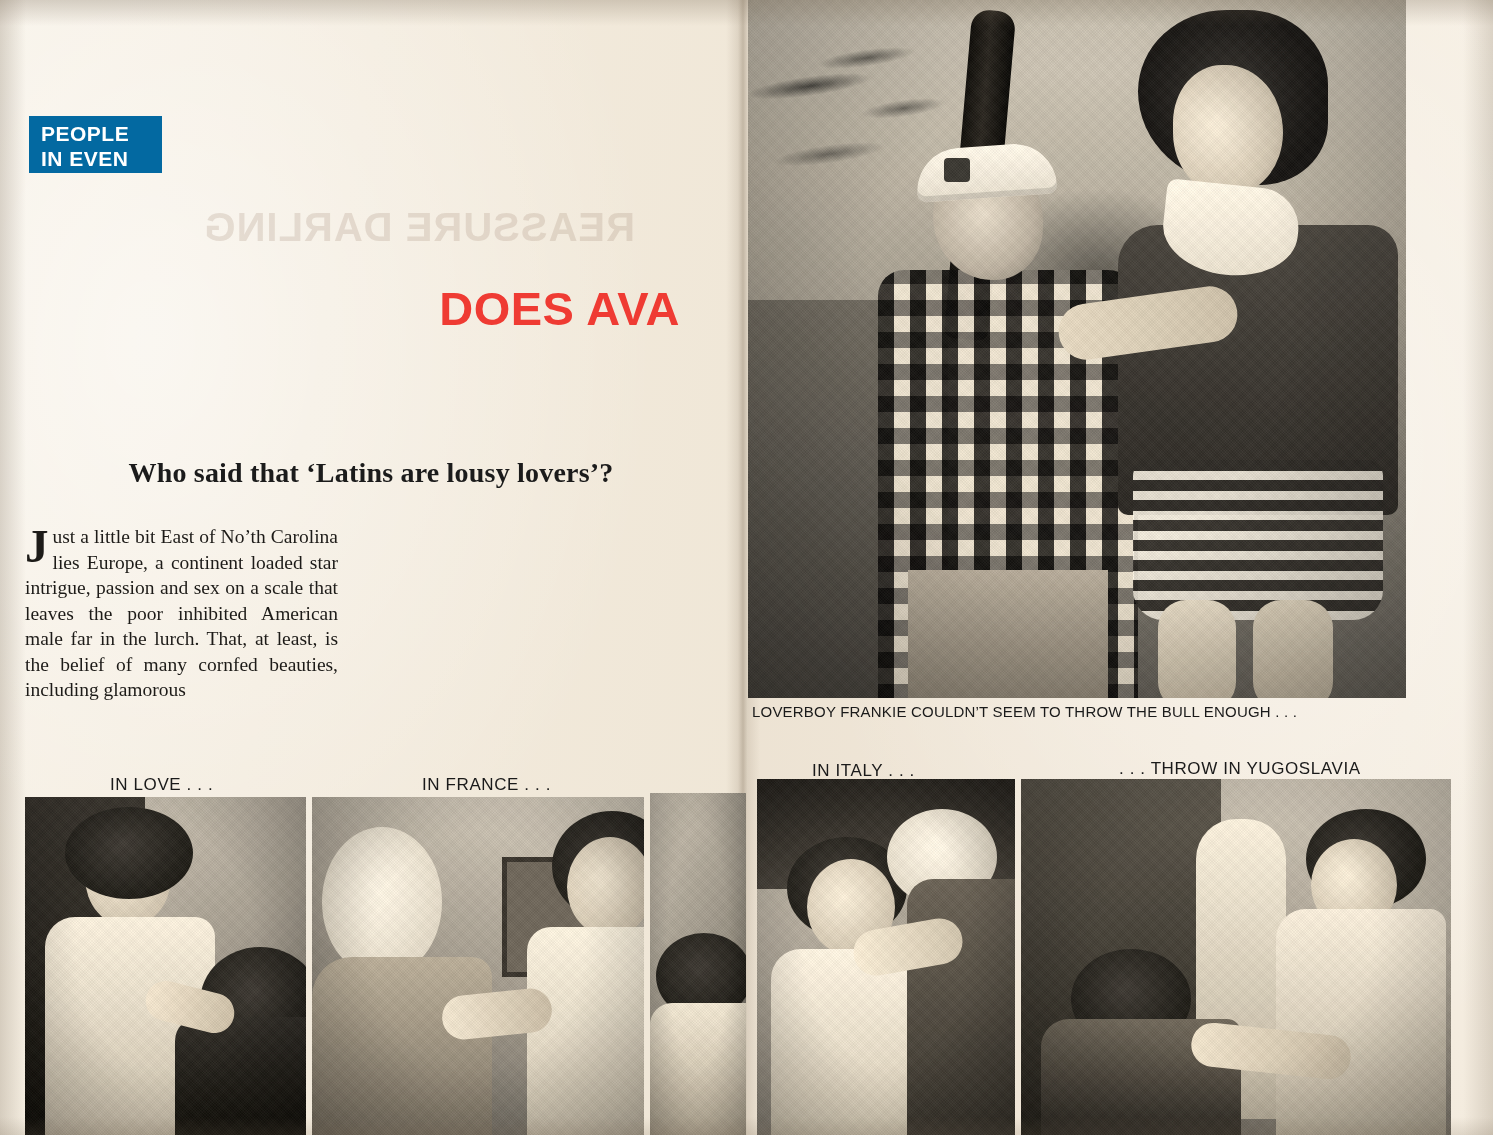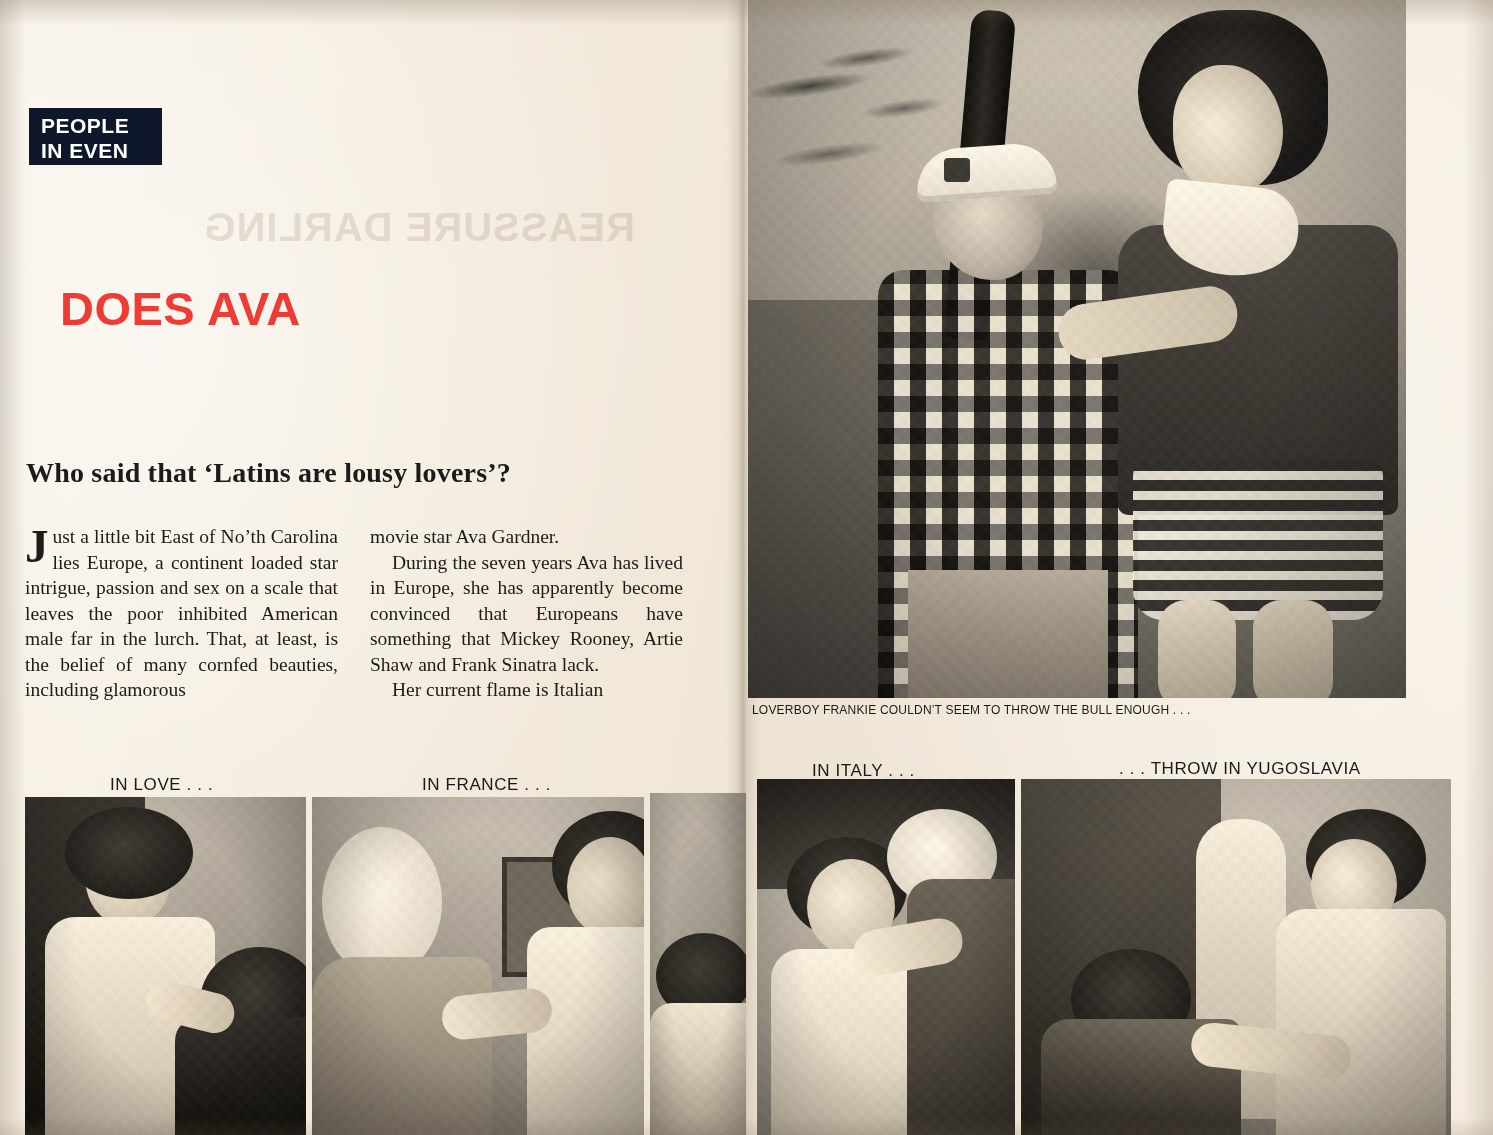--- a/index.html
+++ b/index.html
@@ -58,23 +58,23 @@
   }
   .edge-shadow-right {
     position: absolute; right: 0; top: 0; width: 30px; height: 1135px;
     background: linear-gradient(270deg, rgba(120,105,85,0.22), rgba(120,105,85,0));
     pointer-events: none;
   }
 
   
   .kicker {
     position: absolute;
-    left: 29px; top: 108px;
+    left: 29px; top: 116px;
     width: 133px; height: 57px;
-    background: #0f172a;
+    background: #0369a1;
     color: #ffffff;
     font-family: "Liberation Sans", sans-serif;
     font-weight: bold;
     font-size: 21px;
     letter-spacing: 0.5px;
     line-height: 25px;
     padding: 5px 0 0 12px;
     box-sizing: border-box;
   }
 
@@ -91,37 +91,38 @@
     transform: scaleX(-1);
     user-select: none;
     white-space: nowrap;
   }
 
   
   .headline {
     position: absolute;
     left: 60px; top: 281px;
     width: 620px;
-    text-align: left;
+    text-align: right;
     font-family: "Liberation Sans", sans-serif;
     font-weight: bold;
     font-size: 47px;
     line-height: 56px;
     letter-spacing: 0.5px;
     color: #ef3b33;
   }
   .subhead {
     position: absolute;
     left: 26px; top: 457px;
     width: 690px;
     font-family: "Liberation Serif", serif;
     font-weight: bold;
     font-size: 28px;
     letter-spacing: 0.2px;
     color: #1b1b1b;
+    text-align: center;
   }
 
   
   .col {
     position: absolute;
     top: 524px;
     width: 313px;
     font-family: "Liberation Serif", serif;
     font-size: 19.5px;
     line-height: 25.5px;
@@ -146,21 +147,21 @@
   .cap {
     position: absolute;
     font-family: "Liberation Sans", sans-serif;
     font-size: 17px;
     letter-spacing: 0.6px;
     color: #1a1a1a;
   }
   .cap-main {
     left: 752px; top: 703px;
     width: 640px;
-    font-size: 12px;
+    font-size: 15px;
     letter-spacing: 0.2px;
   }
   .cap-italy { left: 110px; top: 775px; }
   .cap-france { left: 402px; top: 775px; margin-left: 20px; }
   .cap-spain { left: 812px; top: 761px; }
   .cap-yugo { left: 1119px; top: 759px; }
 
   
   .photo {
     position: absolute;
@@ -332,25 +333,20 @@
   <div class="headline">
     <div>DOES AVA</div>
   </div>
 
   <div class="subhead">Who said that ‘Latins are lousy lovers’?</div>
 
   <div class="col col-left">
     <p><span class="dropcap">J</span><span>ust a little bit East of No’th Carolina lies Europe, a continent loaded star intrigue, passion and sex on a scale that leaves the poor inhibited American male far in the lurch. That, at least, is the belief of many cornfed beauties, including glamorous</span></p>
   </div>
 
-  <div class="col col-right">
-    <p>movie star Ava Gardner.</p>
-    <p>During the seven years Ava has lived in Europe, she has apparently become convinced that Europeans have something that Mickey Rooney, Artie Shaw and Frank Sinatra lack.</p>
-    <p>Her current flame is Italian</p>
-  </div>
 
   <div class="photo" id="photo-main">
     <div class="backdrop"></div>
     <div class="palm"></div>
     <div class="shrub"></div>
     <div class="sofa"></div>
     <div class="bat"></div>
     <div class="man">
       <div class="body"></div>
       <div class="pants"></div>

